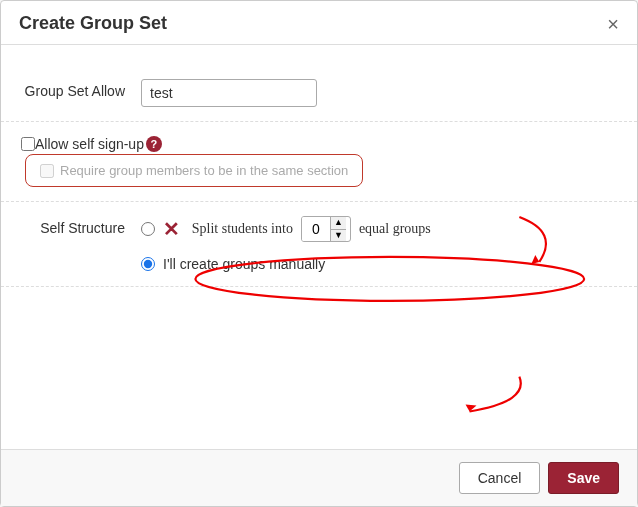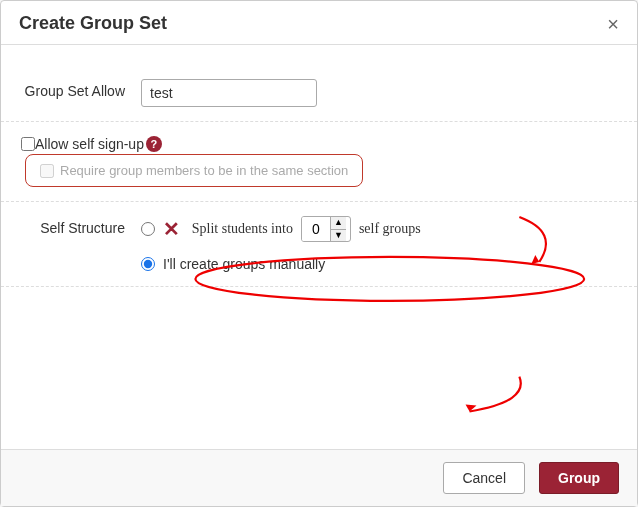--- a/index.html
+++ b/index.html
@@ -197,21 +197,21 @@
       color: #9b2335;
       font-weight: bold;
       font-size: 20px;
       margin-right: 4px;
       line-height: 1;
     }
     .modal-footer {
       display: flex;
       justify-content: flex-end;
       align-items: center;
-      gap: 14px;
+      gap: 8px;
       padding: 12px 18px;
       border-top: 1px solid #ddd;
       background: #f8f8f8;
     }
     .btn-cancel {
       padding: 7px 18px;
       background: #fff;
       border: 1px solid #aaa;
       border-radius: 3px;
       font-size: 14px;
@@ -270,21 +270,21 @@
           <input type="radio" name="groupStructure" id="splitStudents" style="">
           <span class="x-icon">✕</span>
           <span class="split-label">Split students into</span>
           <div class="number-spinner">
             <input type="text" class="spinner-input" value="0" style="">
             <div class="spinner-btns">
               <button class="spinner-btn">▲</button>
               <button class="spinner-btn">▼</button>
             </div>
           </div>
-          <span class="split-label">self groups</span>
+          <span class="split-label">equal groups</span>
         </div>
         <div class="radio-row" style="margin-top:14px;">
           <input type="radio" name="groupStructure" id="createManually" checked="" style="">
           <label for="createManually" class="radio-label">I'll create groups manually</label>
         </div>
       </div>
     </div>
 
     <svg class="annotation-overlay" viewBox="0 0 638 380" xmlns="http://www.w3.org/2000/svg">
 
@@ -293,15 +293,15 @@
       <path d="M 520 160 Q 560 175 540 205" fill="none" stroke="#e00" stroke-width="2.2"></path>
       <polygon points="532,207 540,205 536,198" fill="#e00"></polygon>
 
       <path d="M 520 320 Q 530 345 470 355" fill="none" stroke="#e00" stroke-width="2.2"></path>
       <polygon points="466,348 470,355 477,349" fill="#e00"></polygon>
     </svg>
   </div>
 
   <div class="modal-footer">
     <button class="btn-cancel">Cancel</button>
-    <button class="btn-save">Group</button>
+    <button class="btn-save">Save</button>
   </div>
 </div>
 
 </body></html>

